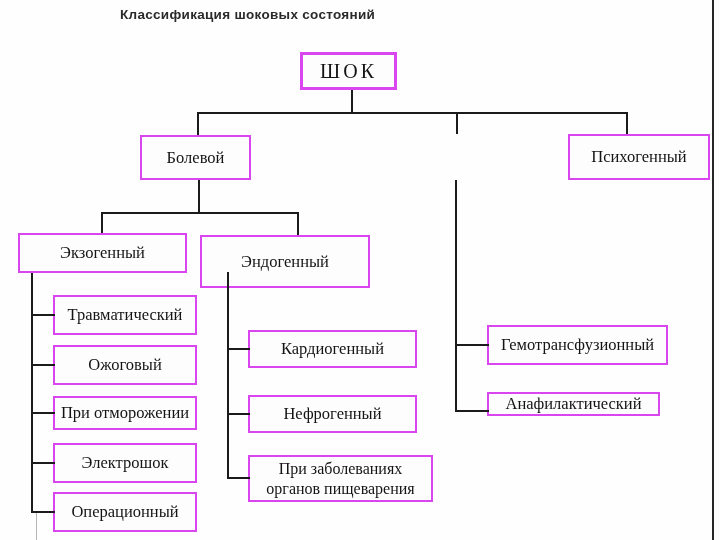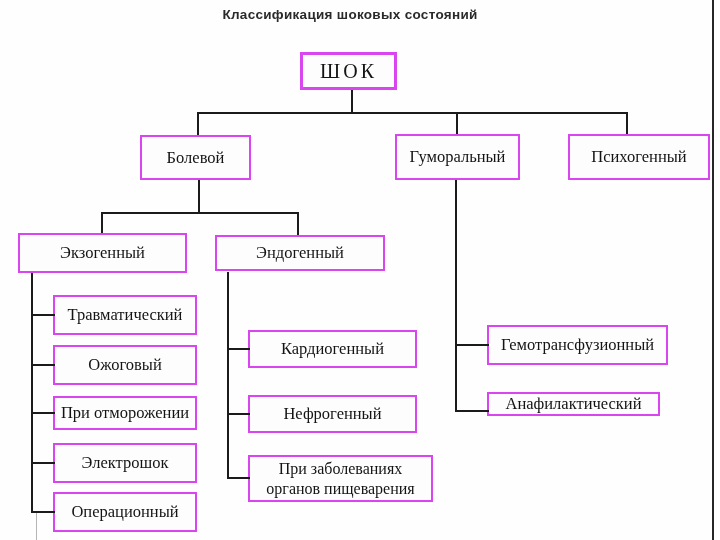--- a/index.html
+++ b/index.html
@@ -11,21 +11,20 @@
     overflow: hidden;
   }
   #stage {
     position: absolute; left: 0; top: 0;
     width: 720px; height: 540px;
     background: #fefefe;
   }
   .title {
     position: absolute;
     left: 120px; top: 7px; width: 460px;
-    text-align: center;
     font-family: "Liberation Sans", sans-serif;
     font-weight: 700;
     font-size: 13.5px;
     letter-spacing: 0.3px;
     color: #2a2a2a;
   }
   .node {
     position: absolute;
     box-sizing: border-box;
     border: 2px solid #d946ef;
@@ -55,25 +54,24 @@
 </head>
 <body>
 
 <div id="stage">
 
   <div class="title">Классификация шоковых состояний</div>
 
   <div class="node root" style="left:300px; top:52px;  width:97px;  height:38px">ШОК</div>
 
   <div class="node" style="left:140px; top:135px; width:111px; height:45px">Болевой</div>
-  <div class="node" style="left:395px; top:134px; width:125px; height:46px">Гуморальный</div>
   <div class="node" style="left:568px; top:134px; width:142px; height:46px">Психогенный</div>
 
   <div class="node" style="left:18px;  top:233px; width:169px; height:40px">Экзогенный</div>
-  <div class="node" style="left:215px; top:235px; width:170px; height:36px">Эндогенный</div>
+  <div class="node" style="left:200px; top:235px; width:170px; height:53px">Эндогенный</div>
 
   <div class="node" style="left:53px;  top:295px; width:144px; height:40px">Травматический</div>
   <div class="node" style="left:53px;  top:345px; width:144px; height:40px">Ожоговый</div>
   <div class="node" style="left:53px;  top:443px; width:144px; height:40px">Электрошок</div>
   <div class="node" style="left:53px;  top:396px; width:144px; height:34px">При отморожении</div>
   <div class="node" style="left:53px;  top:492px; width:144px; height:40px">Операционный</div>
 
   <div class="node" style="left:248px; top:330px; width:169px; height:38px">Кардиогенный</div>
   <div class="node" style="left:248px; top:395px; width:169px; height:38px">Нефрогенный</div>
   <div class="node two-line" style="left:248px; top:455px; width:185px; height:47px">При заболеваниях органов пищеварения</div>

